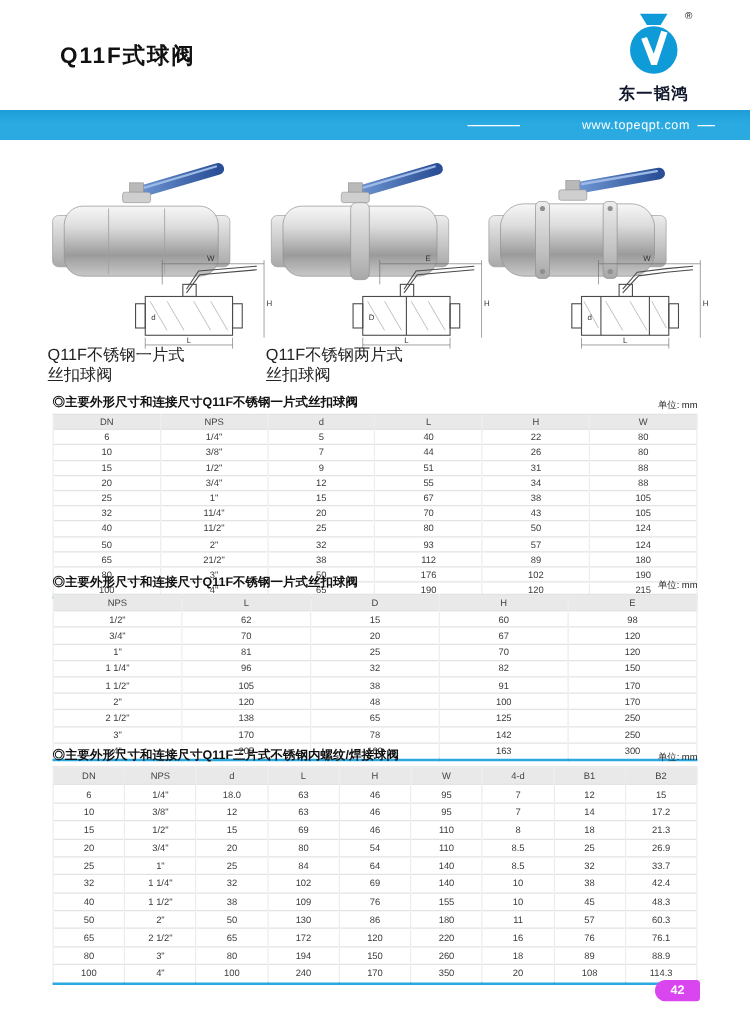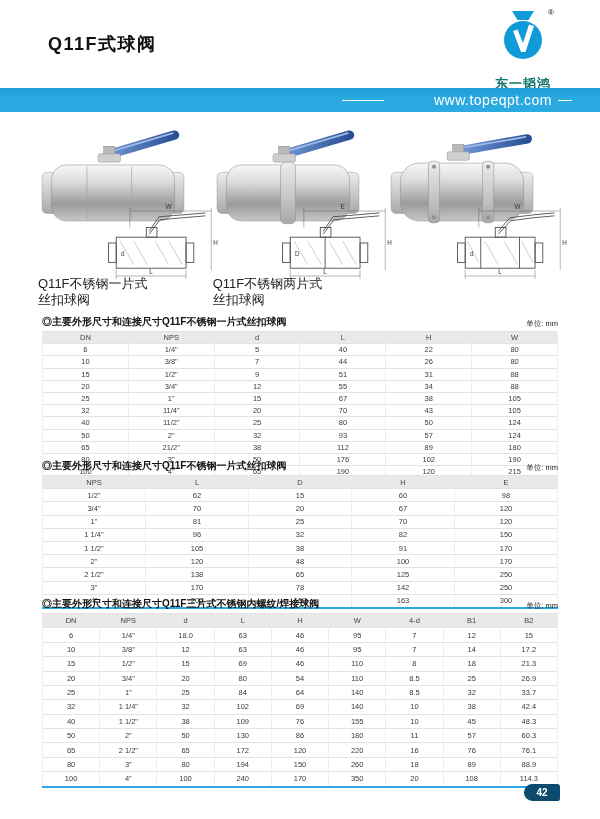--- a/index.html
+++ b/index.html
@@ -5,29 +5,29 @@
   html,body { margin:0; padding:0; background:#fff; }
   .page { position:relative; width:600px; height:819px; background:#ffffff;
           font-family:"Liberation Sans", sans-serif; overflow:hidden; }
 
   
   .page-title { position:absolute; left:48px; top:32px; font-size:18px; font-weight:bold;
                 color:#111; letter-spacing:1.5px; }
   .brand { position:absolute; right:38px; top:10px; width:78px; text-align:center; }
   .logo-wrap { position:relative; display:inline-block; }
   .reg { position:absolute; top:-2px; right:-8px; font-size:8px; color:#111; }
-  .brand-name { font-size:13px; font-weight:bold; color:#0f766e; letter-spacing:1px; margin-top:11px; }
+  .brand-name { font-size:13px; font-weight:bold; color:#0f172a; letter-spacing:1px; margin-top:1px; }
 
   
   .banner { position:absolute; left:0; top:88px; width:600px; height:24px;
             background:linear-gradient(180deg,#1d9ed9 0%, #2aaae1 45%, #2aaae1 100%); }
   .site { position:absolute; right:28px; top:0; height:24px; display:flex; align-items:center; gap:6px; }
   .site .ln { height:1px; background:#fff; }
   .site .ln.l { width:42px; } .site .ln.r { width:14px; }
-  .site-label { color:#fff; font-size:14px; letter-spacing:0.5px;margin-left:44px; }
+  .site-label { color:#fff; font-size:10px; letter-spacing:0.5px;margin-left:44px; }
 
   
   .products { position:absolute; left:38px; top:118px; width:524px; height:190px; display:flex; }
   .figure { position:relative; width:33.33%; height:100%; }
   .photo { position:absolute; left:0; top:4px; }
   .draw  { position:absolute; right:-6px; bottom:26px; }
   .caption { position:absolute; left:0; bottom:0; width:100%; 
              font-size:13px; color:#222; line-height:1.25; }
   .outline { fill:none; stroke:#4a4a4a; stroke-width:0.9; }
   .thin { stroke:#666; stroke-width:0.5; }
@@ -44,21 +44,21 @@
           border-bottom:2px solid #2aa9e0; }
   th, td { font-size:7.5px; font-weight:normal; color:#3a3a3a; text-align:center;
            border-top:1px solid #e3e3e3; border-left:1px solid #ededed; border-right:1px solid #ededed; }
   th { background:#e9e9e9; color:#444;margin-top:12px; }
   .pad-a th, .pad-a td { padding:1px 0 1.2px; }
   .pad-b th, .pad-b td { padding:1.6px 0; }
   .pad-c th, .pad-c td { padding:2.2px 0; }
 
   
   .page-badge { position:absolute; right:40px; top:784px; width:36px; height:17px;
-                background:#0c4a6e; color:#fff; font-size:10px; font-weight:bold;
+                background:#d946ef; color:#fff; font-size:10px; font-weight:bold;
                 border-radius:9px 3px 3px 9px; display:flex; align-items:center; justify-content:center; }
 </style>
 </head>
 <body>
 
 <div class="page">
 
   <div class="page-title">Q11F式球阀</div>
 
   <div class="brand">

